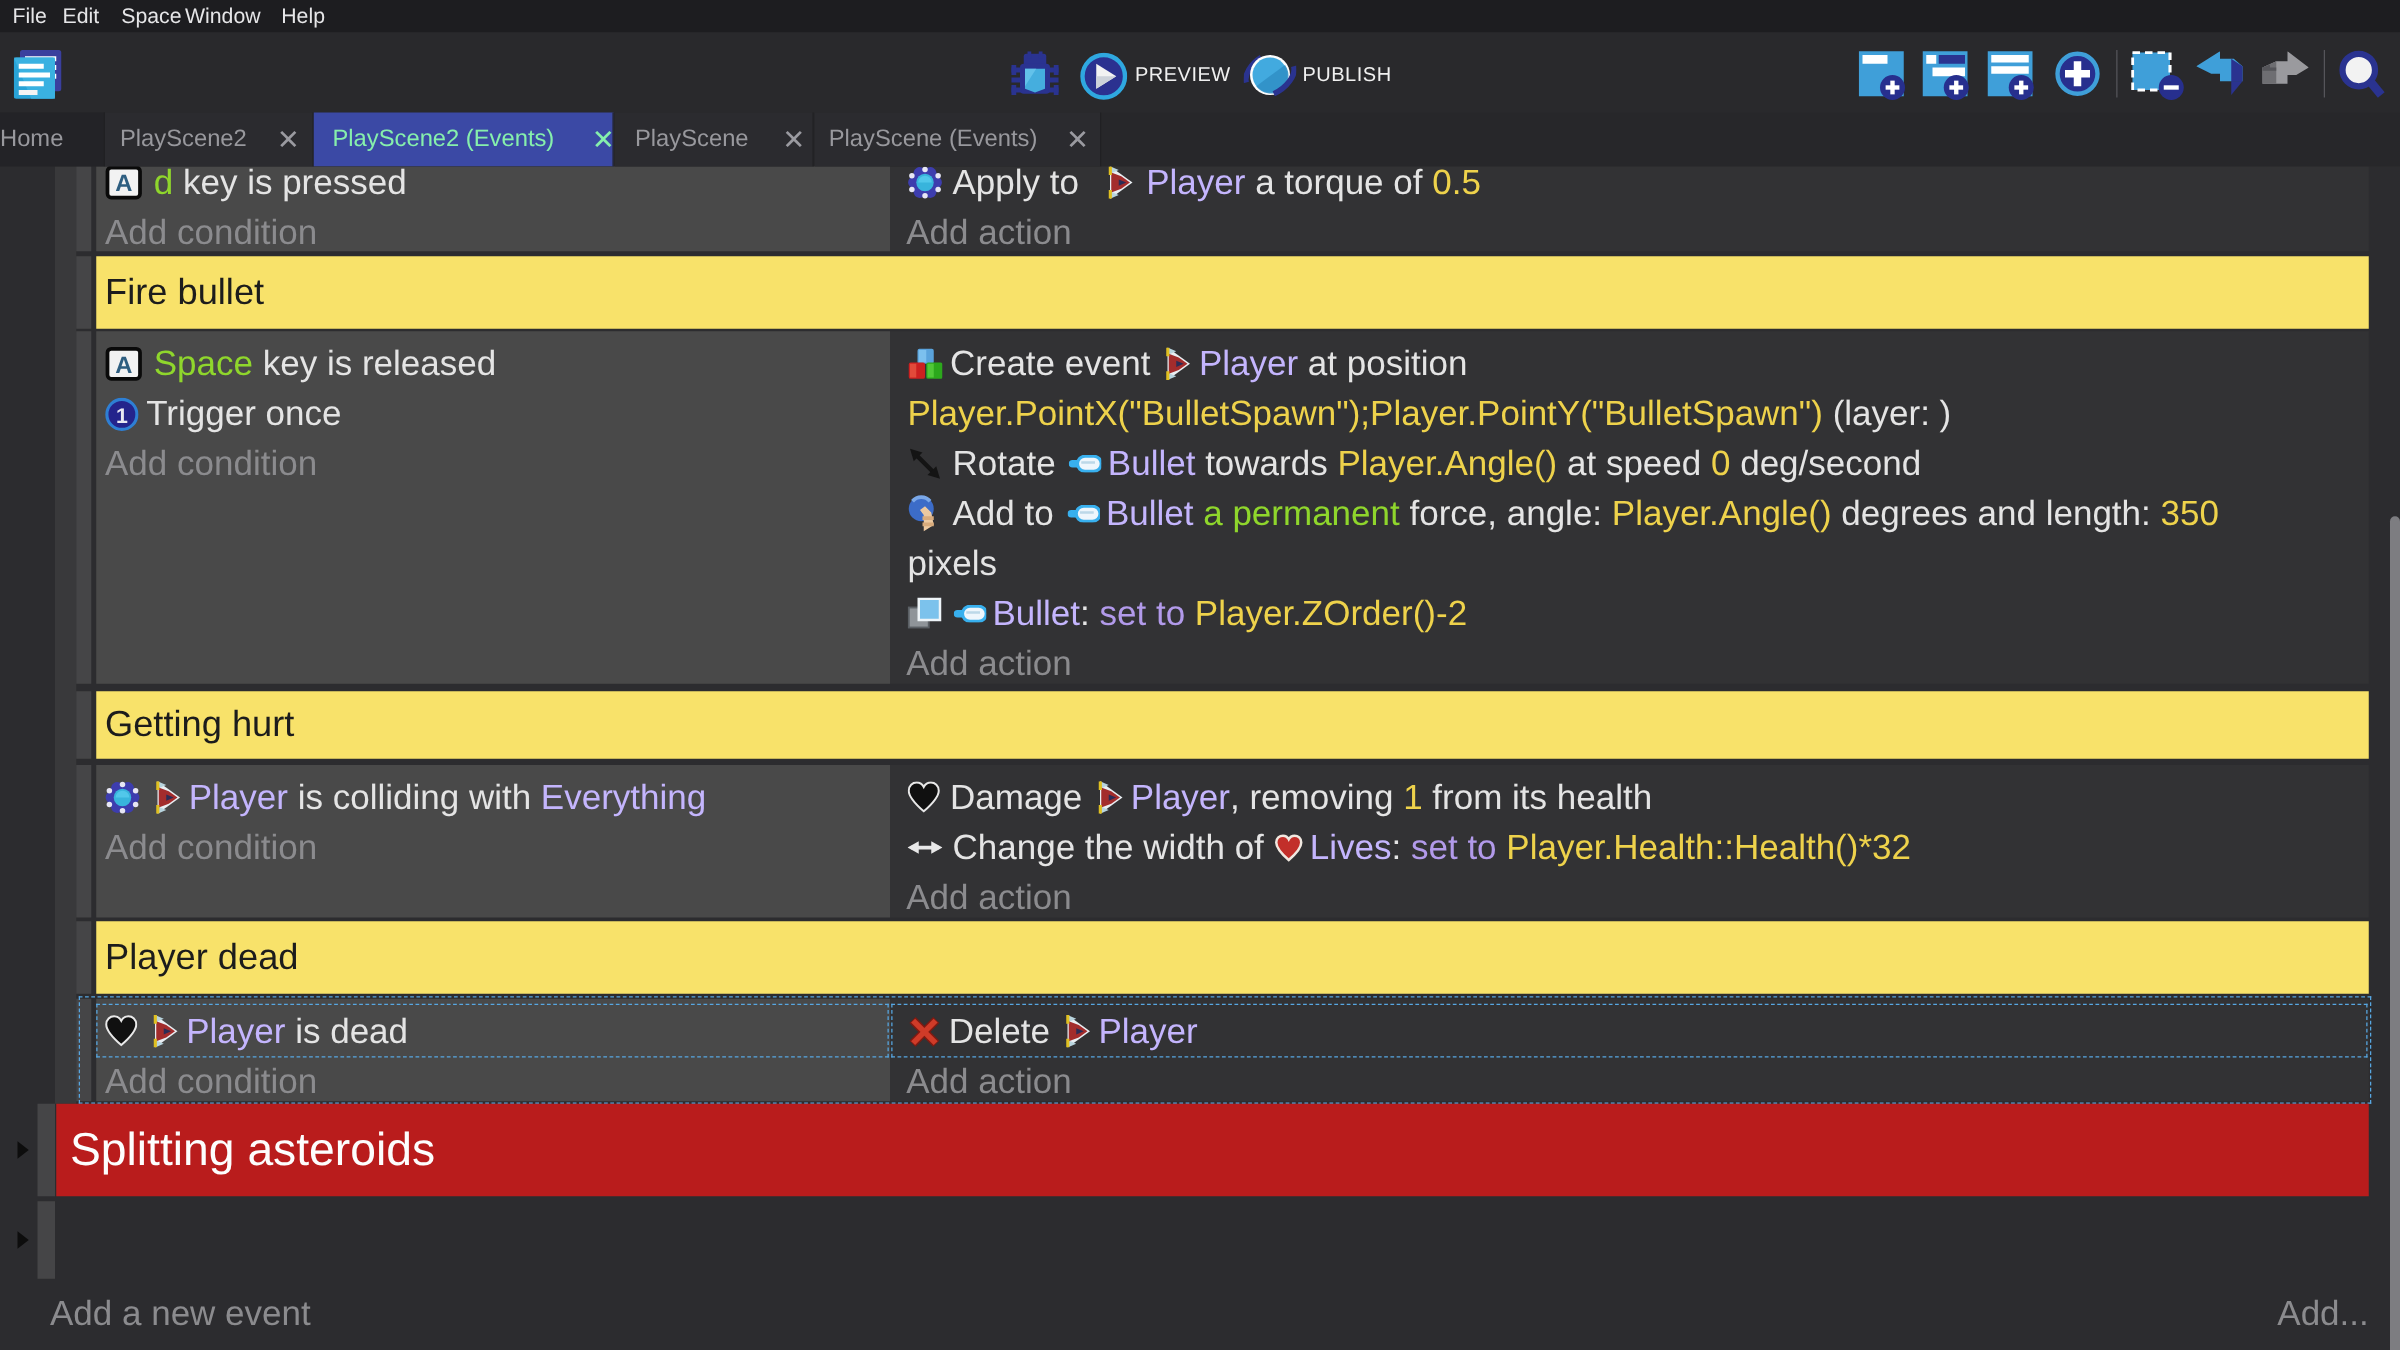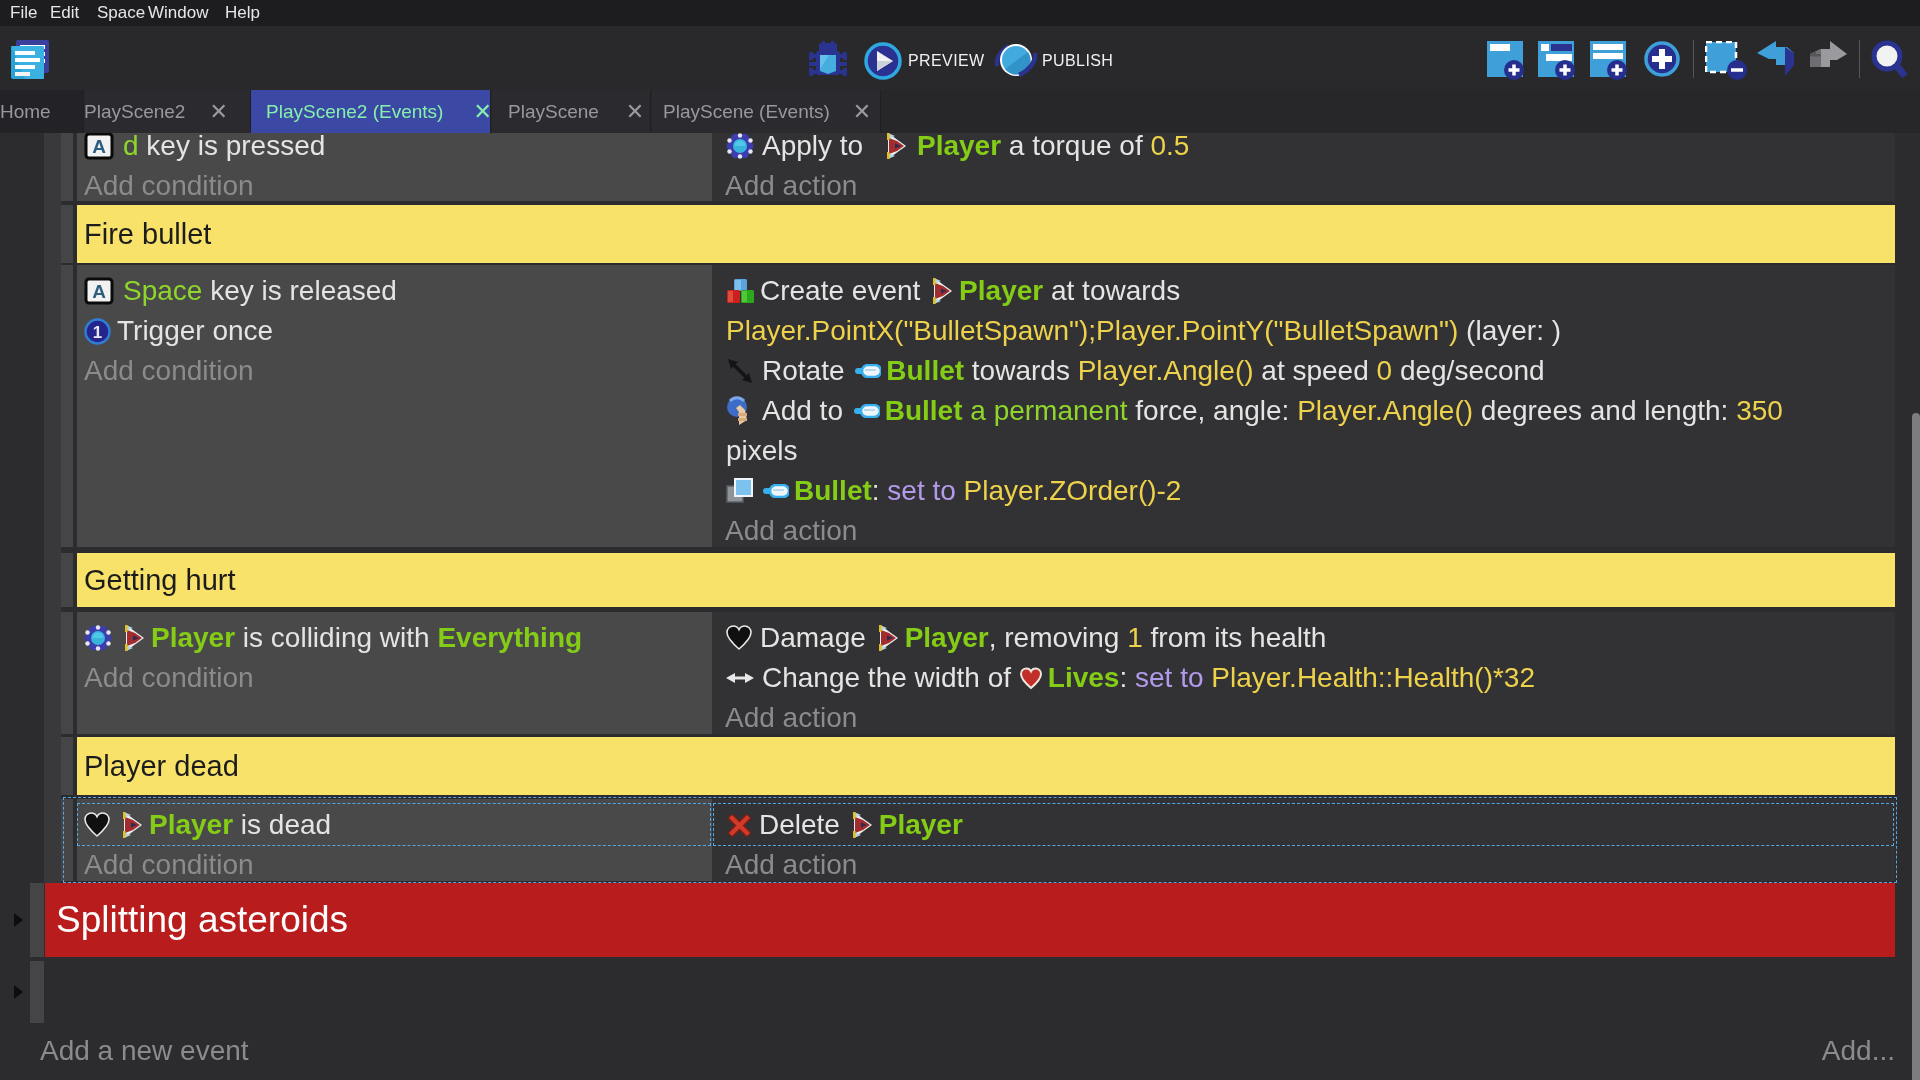--- a/index.html
+++ b/index.html
@@ -1,19 +1,19 @@
 <!DOCTYPE html>
 <html><head><meta charset="utf-8"><style>
 *{margin:0;padding:0;box-sizing:border-box}
 body{width:1920px;height:1080px;overflow:hidden;background:#2c2c2f;font-family:"Liberation Sans",sans-serif}
 #root{position:absolute;inset:0;width:1920px;height:1080px}
 .abs{position:absolute}
 .line{position:absolute;height:40px;display:flex;align-items:center;font-size:28px;color:#e4e4e4;white-space:pre}
 .ph{color:#8b8b8e}
-.obj{color:#84cc16;font-weight:bold}
+.obj{color:#c4b5fd;font-weight:normal}
 .expr{color:#eed24b}
 .grn{color:#8fd62c}
 .vio{color:#b29aea}
 svg{flex:none}
 </style></head><body>
 <div id="root">
 <div class="abs" style="left:0;top:133px;width:1920px;height:947px;overflow:hidden;background:#2c2c2f">
 <div class="abs" style="left:44px;top:0;width:17px;height:750px;background:#39393b"></div>
 <div class="abs" style="left:61px;top:0px;width:12px;height:68px;background:#454547"></div>
 <div class="abs" style="left:77px;top:0px;width:635px;height:68px;background:#494949"></div>
@@ -67,21 +67,21 @@
           <rect x="15" y="12" width="13" height="13" rx="1.5" fill="#2ca81c"></rect>
           <rect x="16" y="13" width="5" height="11" fill="#51c838"></rect>
         </svg><span>Create event </span><svg style="margin-right:6px;margin-left:3px" width="22" height="26" viewBox="0 0 22 26">
           <polygon points="3,0 21,13 3,26" fill="#e9eef2"></polygon>
           <polygon points="3,0 10,3 3,6" fill="#b8d4de"></polygon>
           <polygon points="3,20 10,23 3,26" fill="#b8d4de"></polygon>
           <polygon points="4,5 12,8 19,13 12,18 4,21" fill="#a32c2c"></polygon>
           <polygon points="10,10.5 16,13 10,15.5" fill="#2c2c55"></polygon>
           <rect x="2" y="0" width="2.5" height="7" fill="#e0c020"></rect>
           <rect x="2" y="19" width="2.5" height="7" fill="#e0c020"></rect>
-        </svg><span class="obj">Player</span><span> at towards</span></div>
+        </svg><span class="obj">Player</span><span> at position</span></div>
 <div class="line" style="left:726px;top:178px"><span class="expr">Player.PointX("BulletSpawn");Player.PointY("BulletSpawn")</span><span> (layer: )</span></div>
 <div class="line" style="left:726px;top:218px"><svg style="margin-right:8px" width="28" height="28" viewBox="0 0 28 28">
           <line x1="6" y1="6" x2="22" y2="22" stroke="#141414" stroke-width="3.5"></line>
           <polygon points="2,2 12,5 5,12" fill="#141414"></polygon>
           <polygon points="26,26 16,23 23,16" fill="#141414"></polygon>
         </svg><span>Rotate </span><svg style="margin-right:5px;margin-left:3px" width="26" height="14" viewBox="0 0 26 14">
           <rect x="0" y="4" width="10" height="6" rx="3" fill="#38b0ee"></rect>
           <rect x="7" y="1" width="19" height="12" rx="6" fill="#eef6fc" stroke="#38b0ee" stroke-width="2.5"></rect>
           <rect x="10" y="5" width="11" height="2" fill="#bcd8e8"></rect>
         </svg><span class="obj">Bullet</span><span> towards </span><span class="expr">Player.Angle()</span><span> at speed </span><span class="expr">0</span><span> deg/second</span></div>
@@ -296,20 +296,20 @@
 <div class="abs" style="left:1859px;top:14px;width:1px;height:38px;background:#55555a"></div>
 <div class="abs" style="left:1870px;top:13px"><svg width="38" height="40" viewBox="0 0 38 40">
           <circle cx="17" cy="17" r="13" fill="#f2f2f2" stroke="#2a3390" stroke-width="5"></circle>
           <line x1="26" y1="26" x2="35" y2="37" stroke="#2a3390" stroke-width="7"></line>
         </svg></div>
 </div>
 <div class="abs" style="left:0;top:90px;width:1920px;height:43px;background:#27272a">
 <div class="abs" style="left:0px;top:0;width:84px;height:43px;background:#232327;border-right:1px solid #202023"></div>
 <div class="abs" style="left:0px;top:0;width:84px;height:43px;display:flex;align-items:center;font-size:19px;white-space:pre;color:#98989d"><span style="">Home</span></div>
 <div class="abs" style="left:84px;top:0;width:167px;height:43px;background:#2b2b2f;border-right:1px solid #202023"></div>
-<div class="abs" style="left:84px;top:0;width:167px;height:43px;display:flex;align-items:center;font-size:19px;white-space:pre;color:#98989d"><span style="margin-left:0">PlayScene2</span><span style="margin-left:24px;color:#9a9aa0;font-size:22px">✕</span></div>
+<div class="abs" style="left:84px;top:0;width:167px;height:43px;display:flex;align-items:center;font-size:19px;white-space:pre;color:#98989d"><span style="margin-left:12px">PlayScene2</span><span style="margin-left:24px;color:#9a9aa0;font-size:22px">✕</span></div>
 <div class="abs" style="left:251px;top:0;width:240px;height:43px;background:#3b49a5;border-right:1px solid #202023"></div>
 <div class="abs" style="left:251px;top:0;width:240px;height:43px;display:flex;align-items:center;font-size:19px;white-space:pre;color:#86efac"><span style="margin-left:15px">PlayScene2 (Events)</span><span style="margin-left:30px;font-size:22px">✕</span></div>
 <div class="abs" style="left:492px;top:0;width:159px;height:43px;background:#2b2b2f;border-right:1px solid #202023"></div>
 <div class="abs" style="left:492px;top:0;width:159px;height:43px;display:flex;align-items:center;font-size:19px;white-space:pre;color:#98989d"><span style="margin-left:16px">PlayScene</span><span style="margin-left:27px;color:#9a9aa0;font-size:22px">✕</span></div>
 <div class="abs" style="left:652px;top:0;width:229px;height:43px;background:#2b2b2f;border-right:1px solid #202023"></div>
 <div class="abs" style="left:652px;top:0;width:229px;height:43px;display:flex;align-items:center;font-size:19px;white-space:pre;color:#98989d"><span style="margin-left:11px">PlayScene (Events)</span><span style="margin-left:23px;color:#9a9aa0;font-size:22px">✕</span></div>
 </div>
 </div>
 </body></html>

